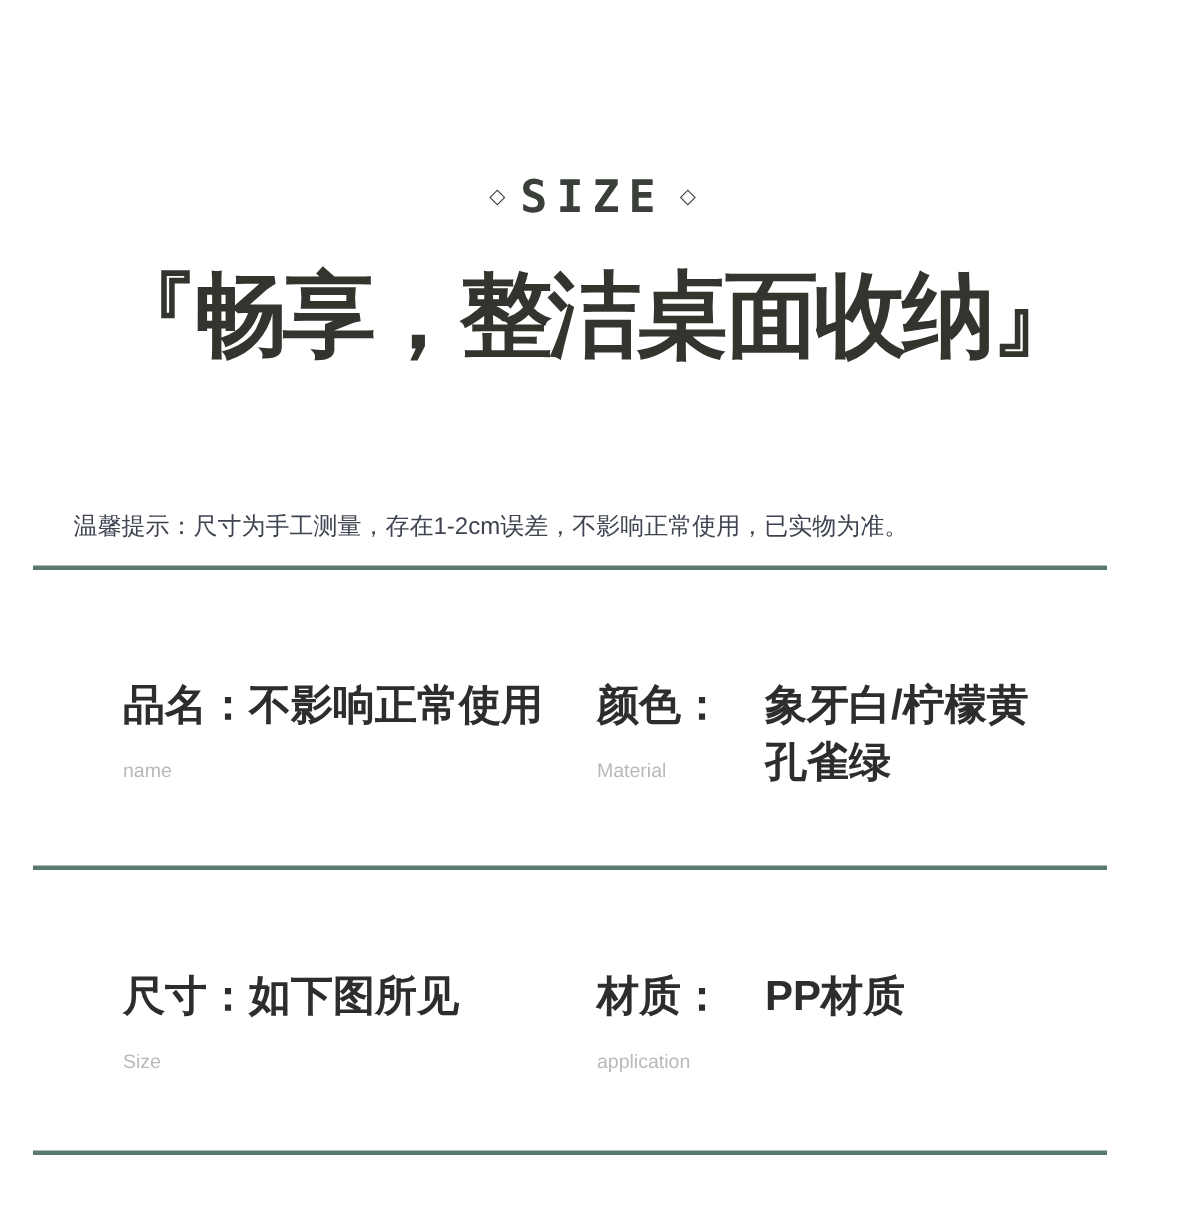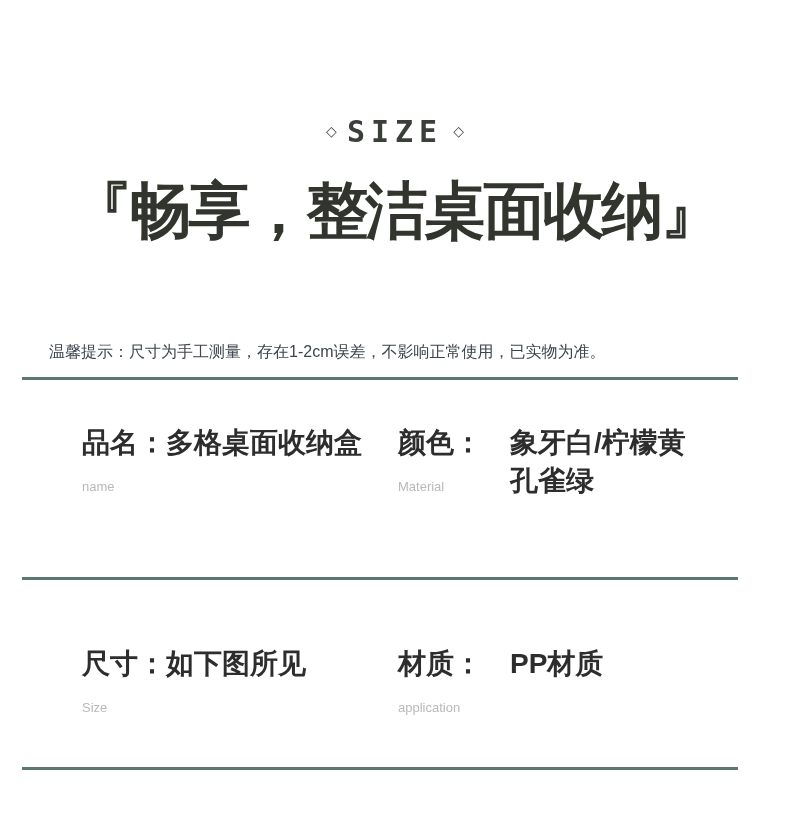--- a/index.html
+++ b/index.html
@@ -82,21 +82,21 @@
   }
   .divider-1 { top: 377px; }
   .divider-2 { top: 577px; }
   .divider-3 { top: 767px; }
 
   
   .cell {
     position: absolute;
     white-space: nowrap;
   }
-  .r1 { top: 424px; }
+  .r1 { top: 451px; }
   .r2 { top: 645px; }
   .c1 { left: 82px; }
   .c2 { left: 398px; }
 
   .cell-main {
     font-size: 28px;
     line-height: 38px;
     font-weight: 700;
     color: var(--cell-text, #2d2d2d);
   }
@@ -131,21 +131,21 @@
   </div>
 
   <h1 class="heading">『畅享，整洁桌面收纳』</h1>
 
   <p class="notice">温馨提示：尺寸为手工测量，存在1-2cm误差，不影响正常使用，已实物为准。</p>
 
   <div class="divider divider-1"></div>
 
   <div class="cell r1 c1">
     <div class="cell-main">
-      <span class="cell-label">品名：</span><span class="cell-value"><span class="value-line">多格桌面收纳盒</span><span class="value-line"></span></span>
+      <span class="cell-label">品名：</span><span class="cell-value"><span class="value-line">不影响正常使用</span><span class="value-line"></span></span>
     </div>
     <div class="cell-sublabel">name</div>
   </div>
 
   <div class="cell r1 c2">
     <div class="cell-main">
       <span class="cell-label">颜色：</span><span class="cell-value"><span class="value-line">象牙白/柠檬黄</span><span class="value-line">孔雀绿</span></span>
     </div>
     <div class="cell-sublabel">Material</div>
   </div>

